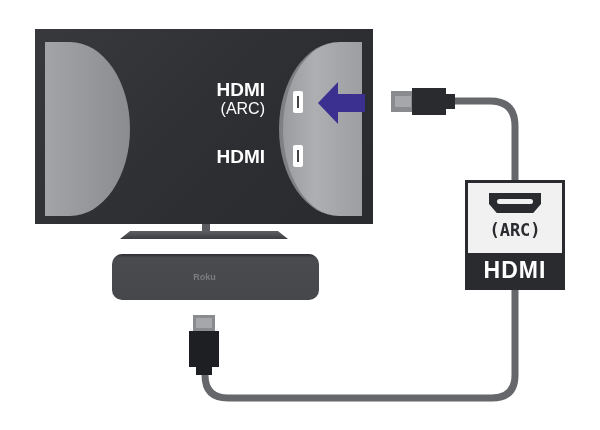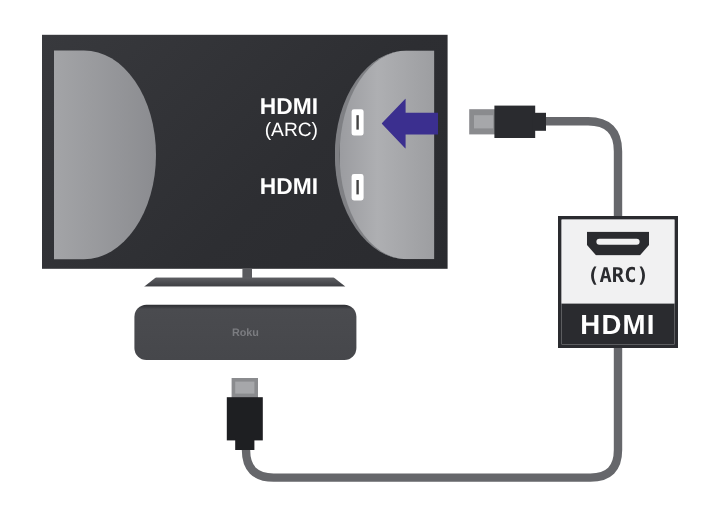--- a/index.html
+++ b/index.html
@@ -6,21 +6,21 @@
   body { width:600px; height:430px; position:relative; overflow:hidden; font-family:"DejaVu Sans", sans-serif; }
   .abs { position:absolute; }
   .tv { left:35px; top:29px; width:338px; height:195px; background:linear-gradient(135deg,#38393d 0%,#2d2e32 60%,#2a2b2f 100%); }
   .tv-left-panel { left:45px; top:42px; width:85px; height:174px; background:linear-gradient(90deg,#a3a4a7,#8b8c90); border-radius:0 60px 60px 0 / 0 87px 87px 0; }
   .tv-right-panel { left:279px; top:42px; width:83px; height:174px; background:linear-gradient(90deg,#9b9ca0,#aeafb2 40%,#9d9ea1); border-radius:60px 0 0 60px / 87px 0 0 87px; border-left:4px solid #7f8084; box-sizing:border-box; }
   .label { color:#ffffff; font-family:"Liberation Sans", sans-serif; font-weight:bold; text-align:right; }
   .port { width:10px; height:22px; background:#ffffff; border-radius:2px; box-sizing:border-box; border:2px solid #ffffff; }
   .port::after { content:""; position:absolute; left:2px; top:3px; width:2px; height:12px; background:#444; }
   .stand-neck { left:202px; top:224px; width:8px; height:8px; background:#5a5b5f; }
   .stand-base { left:120px; top:231px; width:168px; height:8px; background:linear-gradient(180deg,#5f6064,#3c3d41); clip-path:polygon(6% 0,94% 0,100% 100%,0 100%); }
-  .roku { left:112px; top:254px; width:185px; height:46px; background:linear-gradient(180deg,#2c2d31 0%,#4a4b4f 8%,#46474b 100%); border-radius:10px; }
+  .roku { left:112px; top:254px; width:185px; height:46px; background:linear-gradient(180deg,#2c2d31 0%,#4a4b4f 8%,#46474b 100%); border-radius:10px;padding-left:22px; }
   .roku-logo { color:#7b7c80; font-family:"Liberation Sans", sans-serif; font-size:9px; font-weight:bold; left:0; width:185px; top:18px; text-align:center; }
   .badge { left:465px; top:180px; width:100px; height:110px; background:#ffffff; border:3px solid #2a2b2f; box-sizing:border-box; }
   .badge-top { left:0; top:0; width:94px; height:70px; background:#f1f1f2; }
   .badge-bottom { left:0; top:70px; width:94px; height:34px; background:#2a2b2f; color:#ffffff; font-family:"Liberation Sans", sans-serif; font-weight:bold; font-size:23px; text-align:center; line-height:34px; letter-spacing:1px; }
   .badge-arc { left:0; width:94px; top:37px; text-align:center; color:#2a2b2f; font-family:"DejaVu Sans Mono", monospace; font-weight:bold; font-size:17px; }
   .badge-port-icon { left:21px; top:10px; width:52px; height:20px; background:#2a2b2f; clip-path:polygon(0 0,100% 0,100% 55%,85% 100%,15% 100%,0 55%); }
   .badge-port-icon::after { content:""; position:absolute; left:8px; top:6px; width:36px; height:5px; background:#f1f1f2; border-radius:3px; }
 </style>
 </head>
 <body>

